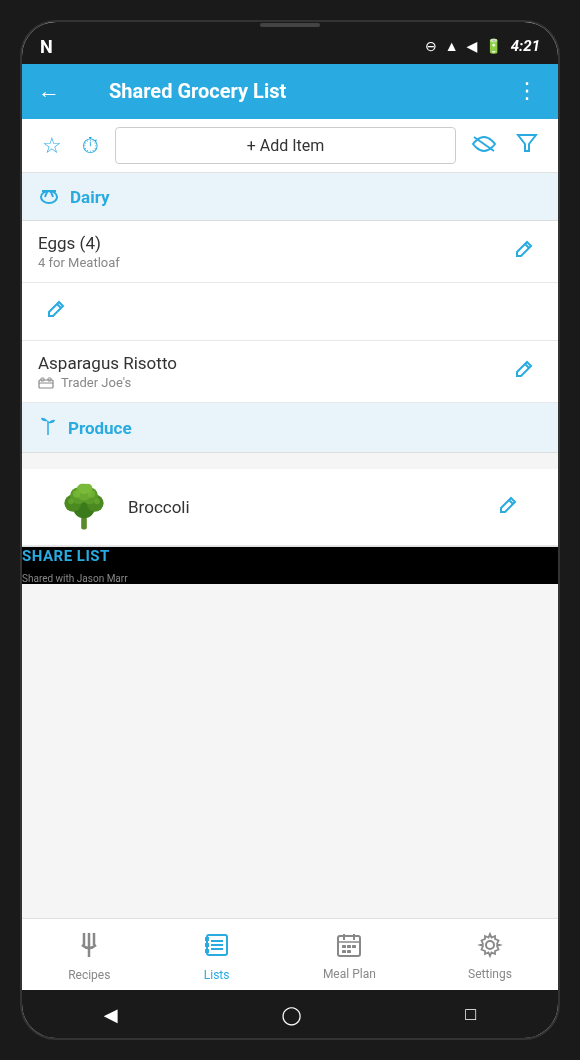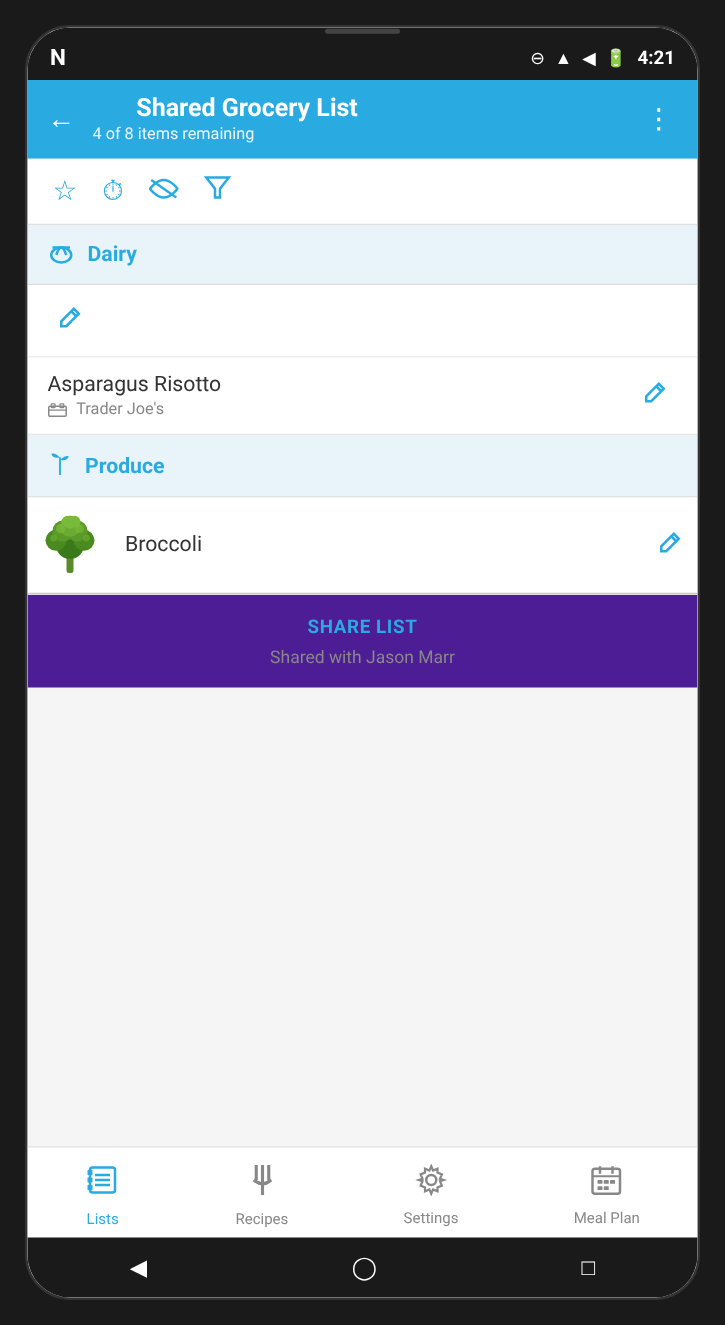--- a/index.html
+++ b/index.html
@@ -39,21 +39,21 @@
       font-weight: bold;
     }
     .status-bar-right {
       display: flex;
       align-items: center;
       gap: 8px;
       color: white;
       font-size: 13px;
     }
     .status-icon { font-size: 14px; }
-    .time { font-size: 15px; font-weight: bold; }
+    .time { font-size: 15px; font-weight: bold; font-style: italic; }
     
     .top-bar {
       background: #29abe2;
       padding: 10px 16px 12px;
       display: flex;
       align-items: center;
       flex-shrink: 0;
     }
     .back-btn {
       color: white;
@@ -169,36 +169,34 @@
       border-radius: 4px;
       overflow: hidden;
       display: flex;
       align-items: center;
       justify-content: center;
     }
     
     .broccoli-svg { width: 56px; height: 56px; }
     
     .footer-actions {
-      background: #4c1d95;
-      padding: 16px;
-      text-align: center;
+      background: #000000;
       border-top: 1px solid #e0e0e0;
     }
     .share-list-btn {
       color: #29abe2;
       font-size: 15px;
       font-weight: bold;
       letter-spacing: 0.5px;
       cursor: pointer;
       text-transform: uppercase;
     }
     .shared-with {
       color: #888;
-      font-size: 14px;
+      font-size: 10px;
       margin-top: 8px;
     }
     
     .bottom-nav {
       background: white;
       border-top: 1px solid #e0e0e0;
       display: flex;
       align-items: center;
       justify-content: space-around;
       padding: 8px 0 4px;
@@ -263,28 +261,30 @@
       <span class="status-icon">◀</span>
       <span class="status-icon">🔋</span>
       <span class="time">4:21</span>
     </div>
   </div>
 
   <div class="top-bar">
     <div class="back-btn">←</div>
     <div class="top-bar-center">
       <div class="top-bar-title">Shared Grocery List</div>
-      <div class="top-bar-subtitle">4 of 8 items remaining</div>
     </div>
     <div class="more-btn">⋮</div>
   </div>
 
   <div class="toolbar">
     <div class="toolbar-icon">☆</div>
     <div class="toolbar-icon">⏱</div>
+    <div class="add-item-btn">
+      <span>+ Add Item</span>
+    </div>
     <div class="toolbar-icon">
       <svg width="24" height="18" viewBox="0 0 24 18">
         <path d="M12 2C6 2 1 9 1 9s5 7 11 7 11-7 11-7-5-7-11-7z" fill="none" stroke="#29abe2" stroke-width="2"></path>
         <line x1="2" y1="2" x2="22" y2="16" stroke="#29abe2" stroke-width="2"></line>
       </svg>
     </div>
     <div class="toolbar-icon">
       <svg width="22" height="22" viewBox="0 0 22 22">
         <polygon points="2,3 20,3 13,12 13,19 9,19 9,12" fill="none" stroke="#29abe2" stroke-width="2"></polygon>
       </svg>
@@ -297,20 +297,32 @@
       <span class="category-icon">
         <svg width="22" height="22" viewBox="0 0 22 22">
           <ellipse cx="11" cy="14" rx="8" ry="6" fill="none" stroke="#29abe2" stroke-width="2"></ellipse>
           <path d="M7 14 Q9 8 11 8 Q13 8 15 14" fill="none" stroke="#29abe2" stroke-width="2"></path>
           <line x1="4" y1="8" x2="18" y2="8" stroke="#29abe2" stroke-width="2"></line>
         </svg>
       </span>
       <span class="category-name">Dairy</span>
     </div>
 
+    <div class="list-item">
+      <div class="list-item-content">
+        <div class="list-item-title">Eggs (4)</div>
+        <div class="list-item-subtitle">4 for Meatloaf</div>
+      </div>
+      <div class="edit-icon">
+        <svg width="20" height="20" viewBox="0 0 20 20">
+          <path d="M13 3l4 4-10 10H3v-4L13 3z" fill="none" stroke="#29abe2" stroke-width="2"></path>
+          <line x1="11" y1="5" x2="15" y2="9" stroke="#29abe2" stroke-width="2"></line>
+        </svg>
+      </div>
+    </div>
 
     <div class="list-item">
       <div class="edit-icon">
         <svg width="20" height="20" viewBox="0 0 20 20">
           <path d="M13 3l4 4-10 10H3v-4L13 3z" fill="none" stroke="#29abe2" stroke-width="2"></path>
           <line x1="11" y1="5" x2="15" y2="9" stroke="#29abe2" stroke-width="2"></line>
         </svg>
       </div>
     </div>
 
@@ -340,21 +352,21 @@
       <span class="category-icon">
         <svg width="20" height="24" viewBox="0 0 20 24">
           <path d="M10 22 Q10 12 10 8" stroke="#29abe2" stroke-width="1.5" fill="none"></path>
           <path d="M10 8 Q6 4 3 5 Q4 9 10 8z" fill="#29abe2"></path>
           <path d="M10 10 Q14 6 17 7 Q16 11 10 10z" fill="#29abe2"></path>
         </svg>
       </span>
       <span class="category-name">Produce</span>
     </div>
 
-    <div class="list-item" style="padding: 8px 4px;">
+    <div class="list-item" style="padding: 8px 32px; margin-top: 16px;">
       <div class="list-item-image">
         <svg class="broccoli-svg" viewBox="0 0 60 60" xmlns="http://www.w3.org/2000/svg">
 
           <rect x="27" y="38" width="6" height="16" rx="2" fill="#5a8a2a"></rect>
 
           <circle cx="30" cy="30" r="12" fill="#3a7a1a"></circle>
           <circle cx="18" cy="26" r="9" fill="#4a8a20"></circle>
           <circle cx="42" cy="26" r="9" fill="#4a8a20"></circle>
           <circle cx="24" cy="18" r="9" fill="#5a9a28"></circle>
           <circle cx="36" cy="18" r="9" fill="#5a9a28"></circle>
@@ -382,75 +394,75 @@
     </div>
 
     <div class="footer-actions">
       <div class="share-list-btn">SHARE LIST</div>
       <div class="shared-with">Shared with Jason Marr</div>
     </div>
 
   </div>
 
   <div class="bottom-nav">
+
+    <div class="nav-item">
+      <span class="nav-icon" style="color:#888">
+        <svg width="26" height="28" viewBox="0 0 26 28">
+          <line x1="13" y1="2" x2="13" y2="26" stroke="#888" stroke-width="2.5"></line>
+          <line x1="8" y1="2" x2="8" y2="14" stroke="#888" stroke-width="2.5"></line>
+          <line x1="18" y1="2" x2="18" y2="14" stroke="#888" stroke-width="2.5"></line>
+          <path d="M6 14 Q13 20 20 14" fill="none" stroke="#888" stroke-width="2.5"></path>
+        </svg>
+      </span>
+      <span class="nav-label">Recipes</span>
+    </div>
 
     <div class="nav-item active">
       <span class="nav-icon">
         <svg width="28" height="28" viewBox="0 0 28 28">
           <rect x="4" y="4" width="20" height="20" rx="2" fill="none" stroke="#29abe2" stroke-width="2"></rect>
           <line x1="8" y1="10" x2="20" y2="10" stroke="#29abe2" stroke-width="2"></line>
           <line x1="8" y1="14" x2="20" y2="14" stroke="#29abe2" stroke-width="2"></line>
           <line x1="8" y1="18" x2="20" y2="18" stroke="#29abe2" stroke-width="2"></line>
           <rect x="2" y="6" width="4" height="4" rx="0.5" fill="#29abe2"></rect>
           <rect x="2" y="12" width="4" height="4" rx="0.5" fill="#29abe2"></rect>
           <rect x="2" y="18" width="4" height="4" rx="0.5" fill="#29abe2"></rect>
         </svg>
       </span>
       <span class="nav-label" style="color:#29abe2">Lists</span>
-    </div>
-
-    <div class="nav-item">
-      <span class="nav-icon" style="color:#888">
-        <svg width="26" height="28" viewBox="0 0 26 28">
-          <line x1="13" y1="2" x2="13" y2="26" stroke="#888" stroke-width="2.5"></line>
-          <line x1="8" y1="2" x2="8" y2="14" stroke="#888" stroke-width="2.5"></line>
-          <line x1="18" y1="2" x2="18" y2="14" stroke="#888" stroke-width="2.5"></line>
-          <path d="M6 14 Q13 20 20 14" fill="none" stroke="#888" stroke-width="2.5"></path>
-        </svg>
-      </span>
-      <span class="nav-label">Recipes</span>
-    </div>
-
-    <div class="nav-item">
-      <span class="nav-icon" style="color:#888">
-        <svg width="26" height="26" viewBox="0 0 26 26">
-          <circle cx="13" cy="13" r="4" fill="none" stroke="#888" stroke-width="2"></circle>
-          <path d="M13 2 L14.5 5.5 L18 4 L18 7 L21.5 8.5 L20 12 L23 13 L20 14 L21.5 17.5 L18 19 L18 22 L14.5 20.5 L13 24 L11.5 20.5 L8 22 L8 19 L4.5 17.5 L6 14 L3 13 L6 12 L4.5 8.5 L8 7 L8 4 L11.5 5.5 Z" fill="none" stroke="#888" stroke-width="1.8"></path>
-        </svg>
-      </span>
-      <span class="nav-label">Settings</span>
     </div>
 
     <div class="nav-item">
       <span class="nav-icon" style="color:#888">
         <svg width="26" height="26" viewBox="0 0 26 26">
           <rect x="2" y="4" width="22" height="20" rx="2" fill="none" stroke="#888" stroke-width="2"></rect>
           <line x1="2" y1="10" x2="24" y2="10" stroke="#888" stroke-width="1.5"></line>
           <line x1="8" y1="2" x2="8" y2="8" stroke="#888" stroke-width="2"></line>
           <line x1="18" y1="2" x2="18" y2="8" stroke="#888" stroke-width="2"></line>
           <rect x="6" y="13" width="4" height="3" rx="0.5" fill="#888"></rect>
           <rect x="11" y="13" width="4" height="3" rx="0.5" fill="#888"></rect>
           <rect x="16" y="13" width="4" height="3" rx="0.5" fill="#888"></rect>
           <rect x="6" y="18" width="4" height="3" rx="0.5" fill="#888"></rect>
           <rect x="11" y="18" width="4" height="3" rx="0.5" fill="#888"></rect>
         </svg>
       </span>
       <span class="nav-label">Meal Plan</span>
     </div>
 
+    <div class="nav-item">
+      <span class="nav-icon" style="color:#888">
+        <svg width="26" height="26" viewBox="0 0 26 26">
+          <circle cx="13" cy="13" r="4" fill="none" stroke="#888" stroke-width="2"></circle>
+          <path d="M13 2 L14.5 5.5 L18 4 L18 7 L21.5 8.5 L20 12 L23 13 L20 14 L21.5 17.5 L18 19 L18 22 L14.5 20.5 L13 24 L11.5 20.5 L8 22 L8 19 L4.5 17.5 L6 14 L3 13 L6 12 L4.5 8.5 L8 7 L8 4 L11.5 5.5 Z" fill="none" stroke="#888" stroke-width="1.8"></path>
+        </svg>
+      </span>
+      <span class="nav-label">Settings</span>
+    </div>
+
 
   </div>
 
   <div class="android-nav">
     <div class="android-nav-btn">◀</div>
     <div class="android-nav-btn">◯</div>
     <div class="android-nav-btn">□</div>
   </div>
 </div>
 

